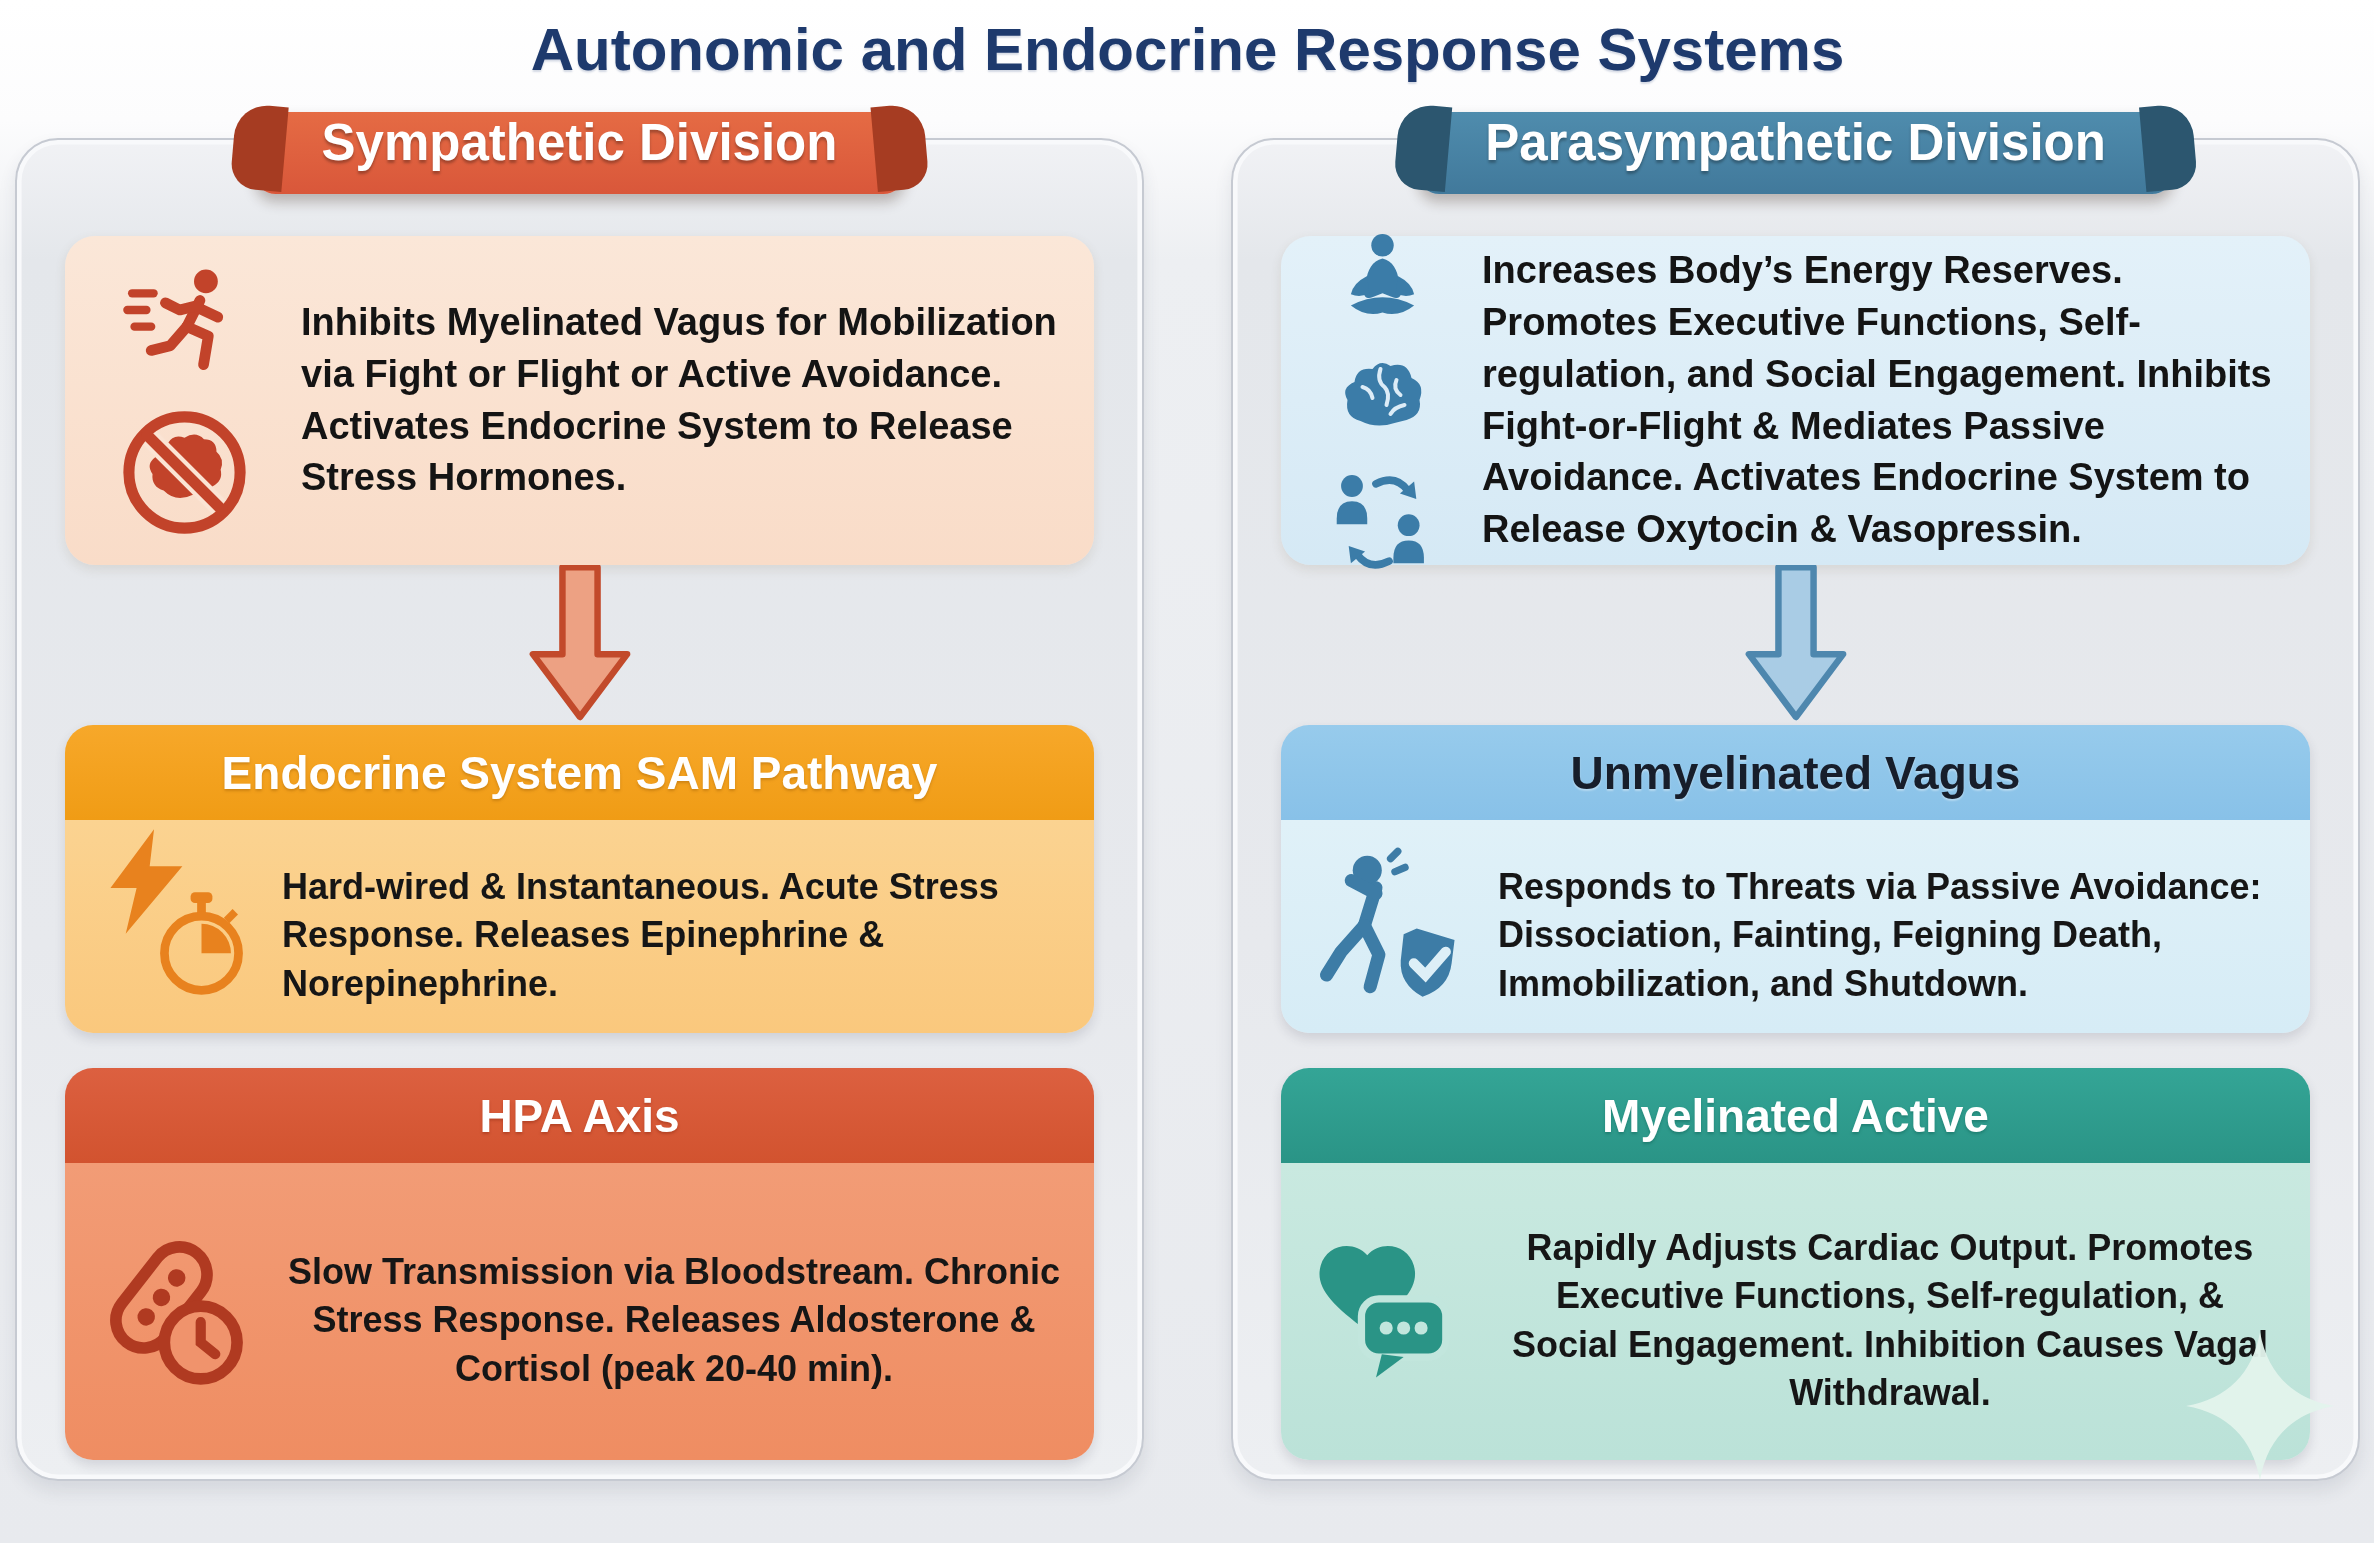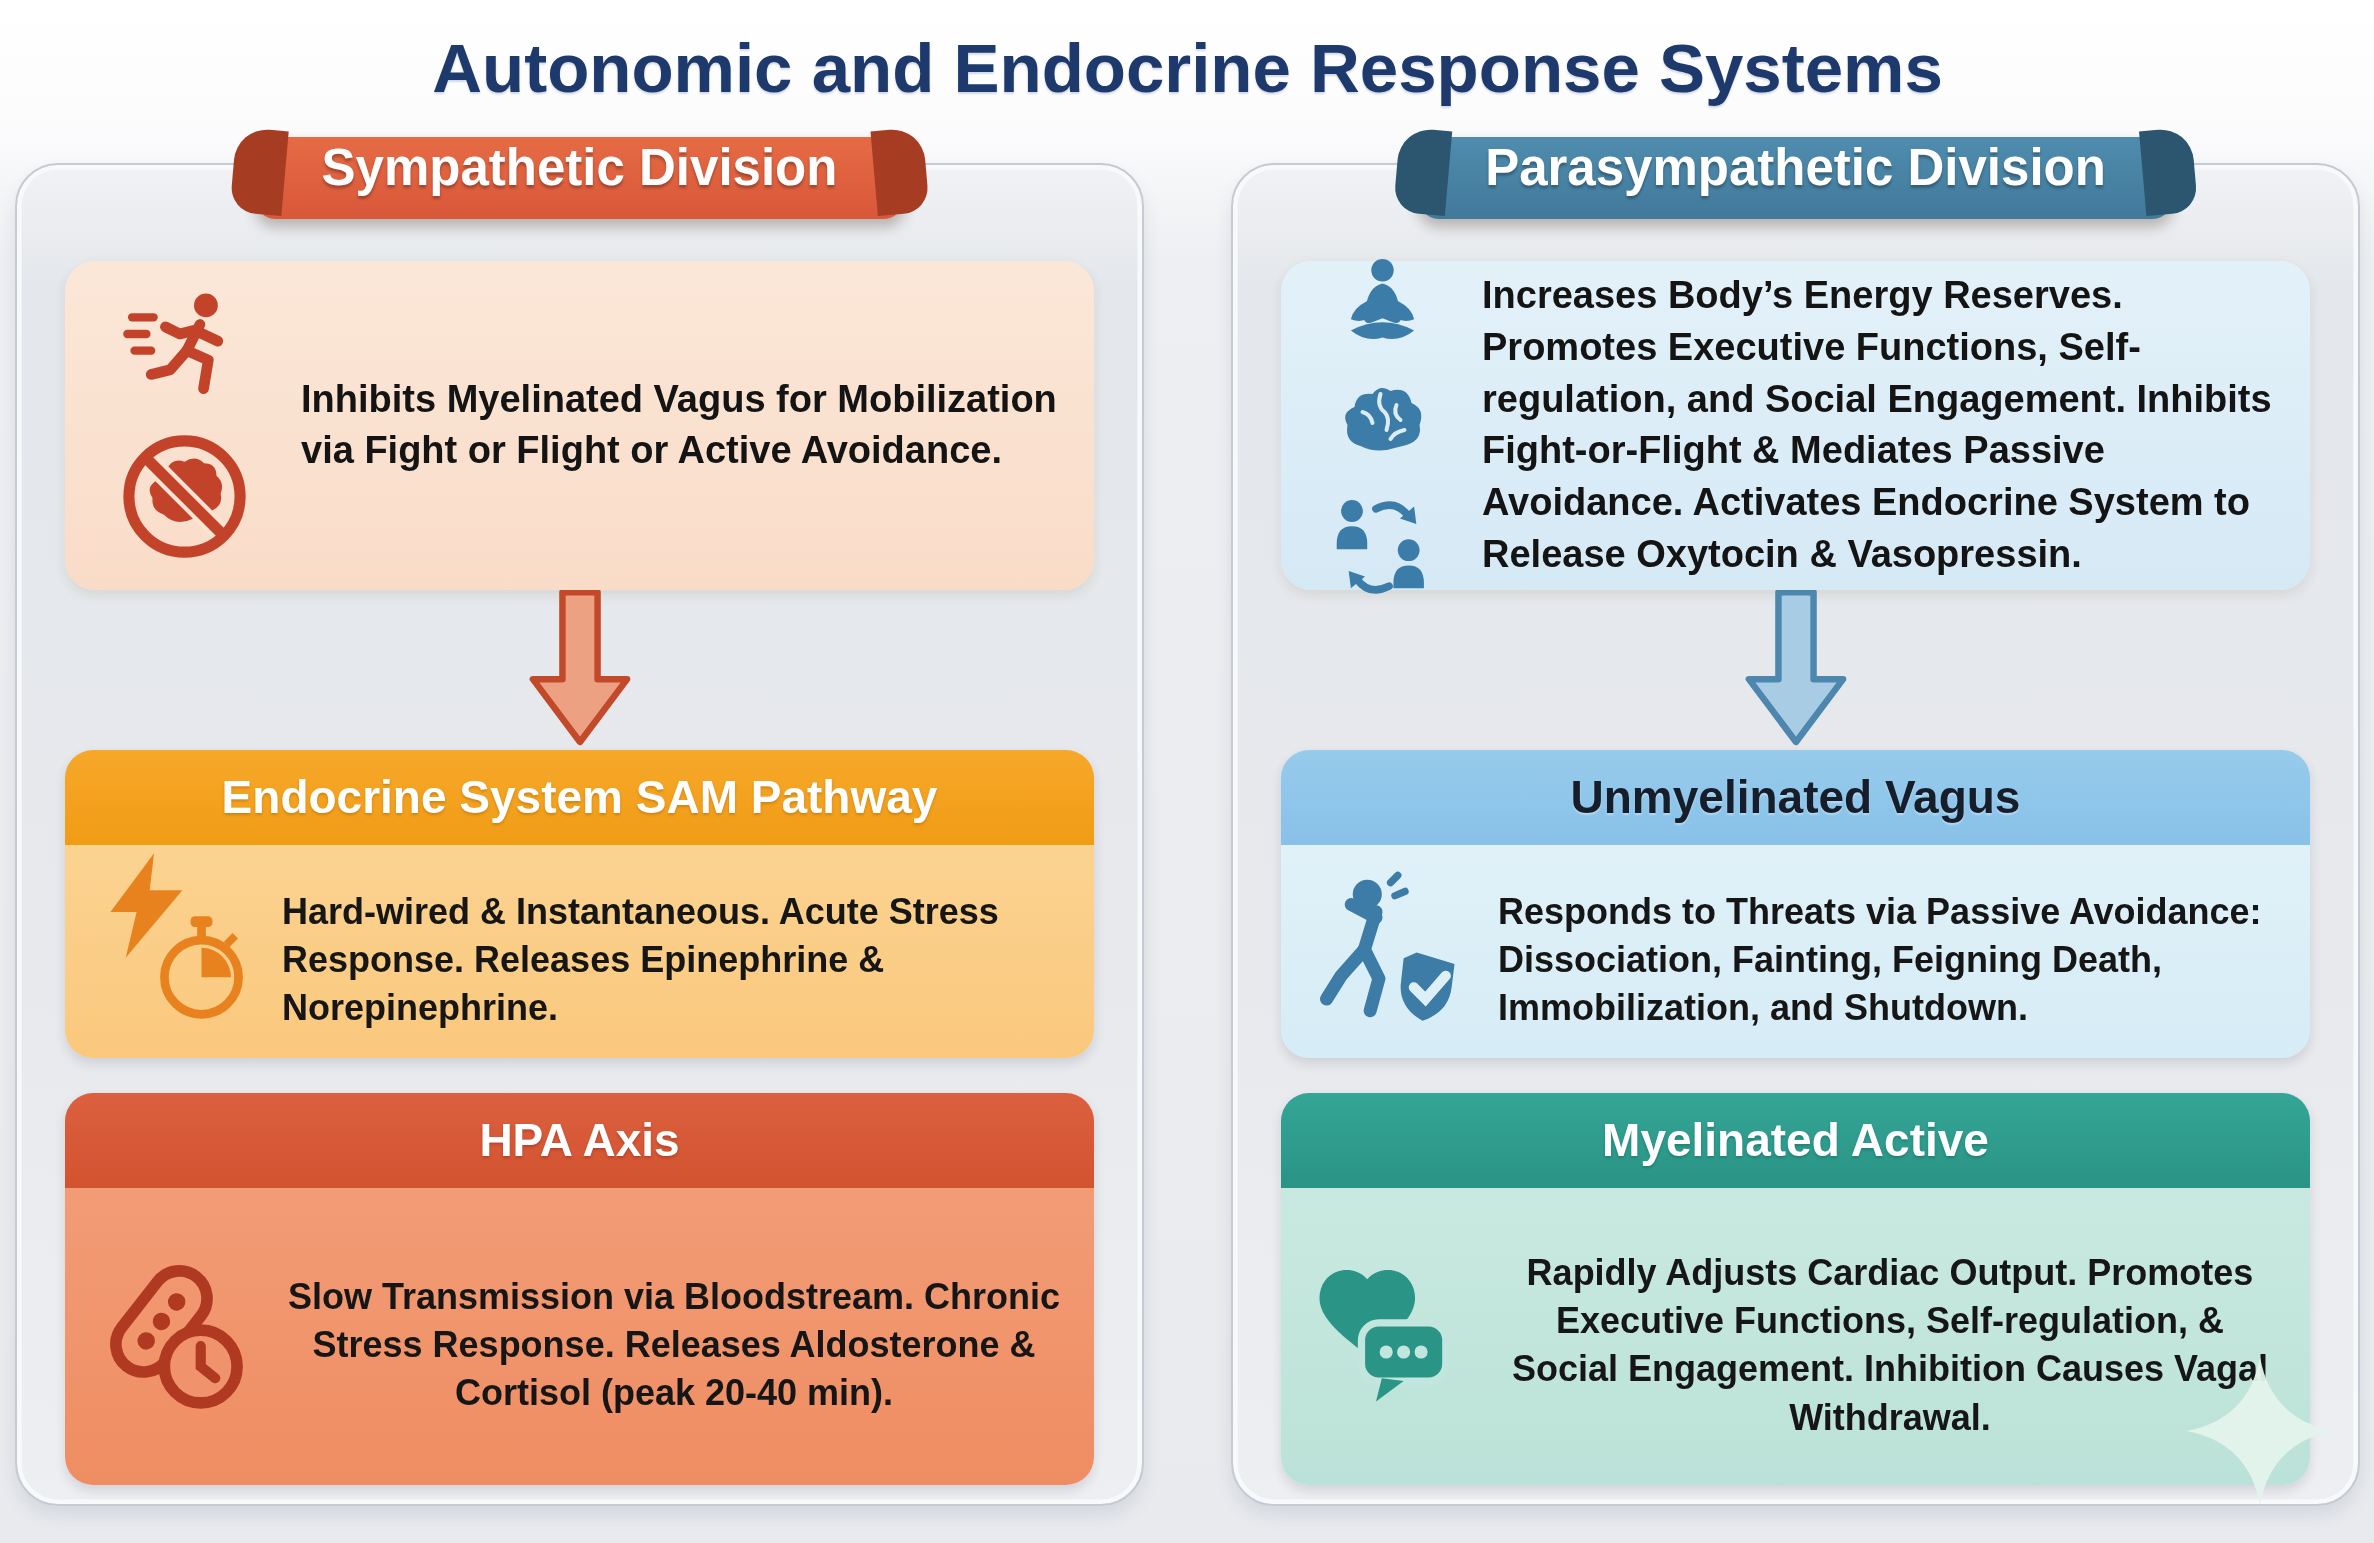--- a/index.html
+++ b/index.html
@@ -2,22 +2,22 @@
 <html style="font-size:15px"><head>
 <meta charset="utf-8">
 <style>
   html,body{margin:0;padding:0;}
   body{
     width:2375px;height:1543px;overflow:hidden;position:relative;
     font-family:"Liberation Sans",sans-serif;
     background:linear-gradient(180deg,#ffffff 0px,#fcfcfd 121px,#edeff2 260px,#e8eaee 100%);
   }
   .page-title{
-    text-align:center;padding-top:28px;margin:0;
-    font-size:69px;line-height:1.2;font-weight:bold;color:#1e3a6d;
+    text-align:center;padding-top:14px;margin:0;
+    font-size:60px;line-height:1.2;font-weight:bold;color:#1e3a6d;
     text-shadow:0 1.9px 1.9px rgba(30,58,109,.18);
   }
   .cards{display:flex;gap:87px;padding:0 15px;margin-top:52px;}
   .card{
     position:relative;flex:1;height:1343px;box-sizing:border-box;
     background:linear-gradient(180deg,#f1f2f5 0%,#e4e7eb 9%,#e7e9ed 60%,#edeff2 100%);
     border:2.8px solid #c6cad2;border-radius:43px;
     box-shadow:inset 0 0 0 4.6px #f8f9fb,0 9.3px 16.7px rgba(50,60,80,.10);
     padding:96px 48px 0;
   }
@@ -97,20 +97,21 @@
           <svg width="139" height="139" viewBox="0 0 100 100">
             <path d="M35 63 Q26 60 27 51 Q22 44 29 39 Q29 30 38 29 Q42 22 50 25 Q58 20 64 26 Q73 26 73 35 Q79 40 76 48 Q78 56 70 60 Q66 68 56 66 Q44 72 35 63 Z" fill="currentColor"></path>
             <line x1="25" y1="25" x2="75" y2="75" stroke="var(--bg,#fbe4d4)" stroke-width="14"></line>
             <circle cx="50" cy="50" r="40" fill="none" stroke="currentColor" stroke-width="8"></circle>
             <line x1="23" y1="23" x2="77" y2="77" stroke="currentColor" stroke-width="8" stroke-linecap="round"></line>
           </svg>
         </span>
       </div>
       <div class="intro-text">
         <p>Inhibits Myelinated Vagus for Mobilization via Fight or Flight or Active Avoidance.</p>
+        <p>Activates Endocrine System to Release Stress Hormones.</p>
       </div>
     </div>
 
     <div class="arrow-wrap" style="--fill:#eda183;--stroke:#c24a2b">
       <svg width="122" height="158" viewBox="0 0 132 170">
         <path d="M47 2 H85 V96 H117 L66 164 L15 96 H47 Z" style="fill:var(--fill);stroke:var(--stroke)" stroke-width="7" stroke-linejoin="round"></path>
       </svg>
     </div>
 
     <div class="section sec1">

